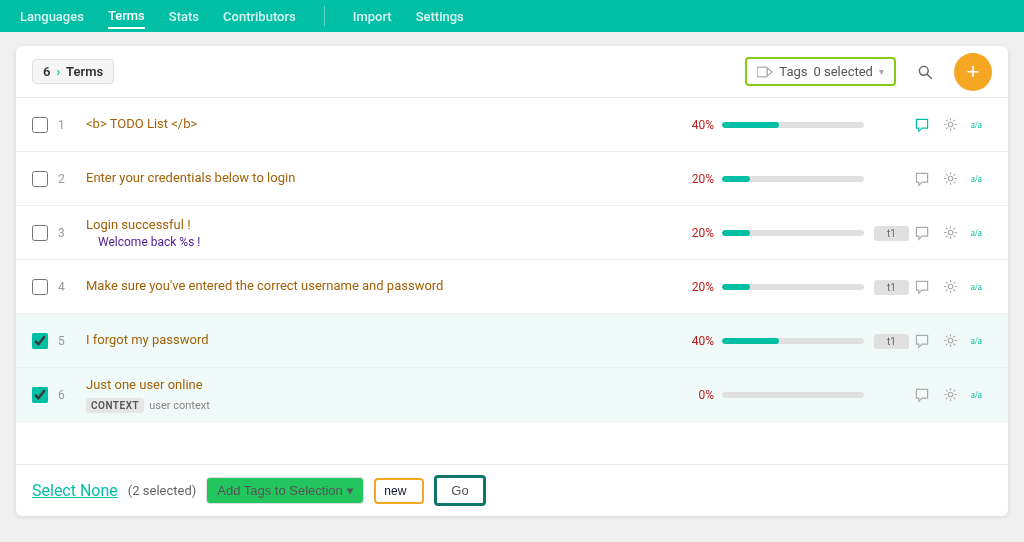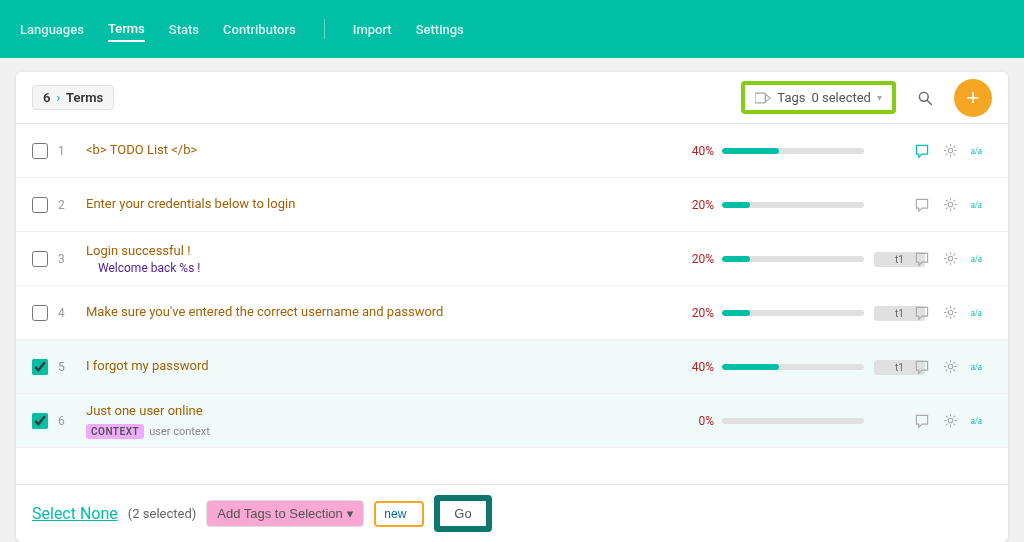--- a/index.html
+++ b/index.html
@@ -11,21 +11,21 @@
       overflow: hidden;
       font-size: 13px;
     }
 
     
     .top-nav {
       background: #00bfa5;
       display: flex;
       align-items: center;
       padding: 0 20px;
-      height: 58px;
+      height: 32px;
       gap: 24px;
     }
     .top-nav a {
       color: white;
       text-decoration: none;
       font-size: 13px;
       font-weight: 500;
       padding: 4px 0;
       opacity: 0.85;
     }
@@ -74,21 +74,21 @@
     }
     .terms-count-badge .chevron {
       color: #00bfa5;
       font-size: 12px;
     }
     .toolbar-spacer { flex: 1; }
     .tags-filter {
       display: flex;
       align-items: center;
       gap: 6px;
-      border: 4px solid #84cc16;
+      border: 2px solid #84cc16;
       border-radius: 4px;
       padding: 5px 10px;
       font-size: 13px;
       color: #555;
       cursor: pointer;
     }
     .tags-filter .dropdown-arrow {
       color: #aaa;
       font-size: 10px;
     }
@@ -157,21 +157,21 @@
       font-size: 13px;
       line-height: 1.4;
     }
     .row-text .sub-text {
       color: #4c1d95;
       font-size: 12px;
       margin-left: 12px;
     }
     .row-text .context-badge {
       display: inline-block;
-      background: #f0abfc;
+      background: #e5e5e5;
       color: #555;
       font-size: 10px;
       font-weight: 600;
       padding: 2px 5px;
       border-radius: 3px;
       margin-right: 5px;
       letter-spacing: 0.5px;
     }
     .row-text .context-value {
       color: #888;
@@ -199,21 +199,21 @@
     }
     .progress-bar-fill {
       height: 100%;
       background: #00bfa5;
       border-radius: 3px;
     }
     .tag-badge {
       background: #e0e0e0;
       color: #666;
       font-size: 10px;
-      padding: 2px 21px;
+      padding: 2px 13px;
       border-radius: 3px;
       margin-right: 4px;
     }
     .row-actions {
       display: flex;
       align-items: center;
       gap: 0;
     }
     .action-btn {
       width: 28px;
@@ -245,39 +245,39 @@
       font-size: 16px;
     }
     .selected-count {
       color: #666;
       font-size: 13px;
     }
     .add-tags-btn {
       display: flex;
       align-items: center;
       gap: 4px;
-      background: #f9a8d4;
+      background: #22c55e;
       border: 1px solid #e0e0e0;
       border-radius: 4px;
       padding: 5px 10px;
       font-size: 13px;
       color: #555;
       cursor: pointer;
     }
     .tag-input {
       border: 2px solid #f5a623;
       border-radius: 4px;
       padding: 4px 8px;
       font-size: 12px;
-      color: #0369a1;
+      color: #0f172a;
       width: 50px;
       outline: none;
     }
     .go-btn {
-      border: 6px solid #0f766e;
+      border: 3px solid #0f766e;
       border-radius: 4px;
       padding: 5px 14px;
       background: white;
       font-size: 13px;
       color: #555;
       cursor: pointer;
     }
 
     
     .table-area::-webkit-scrollbar { width: 4px; }

